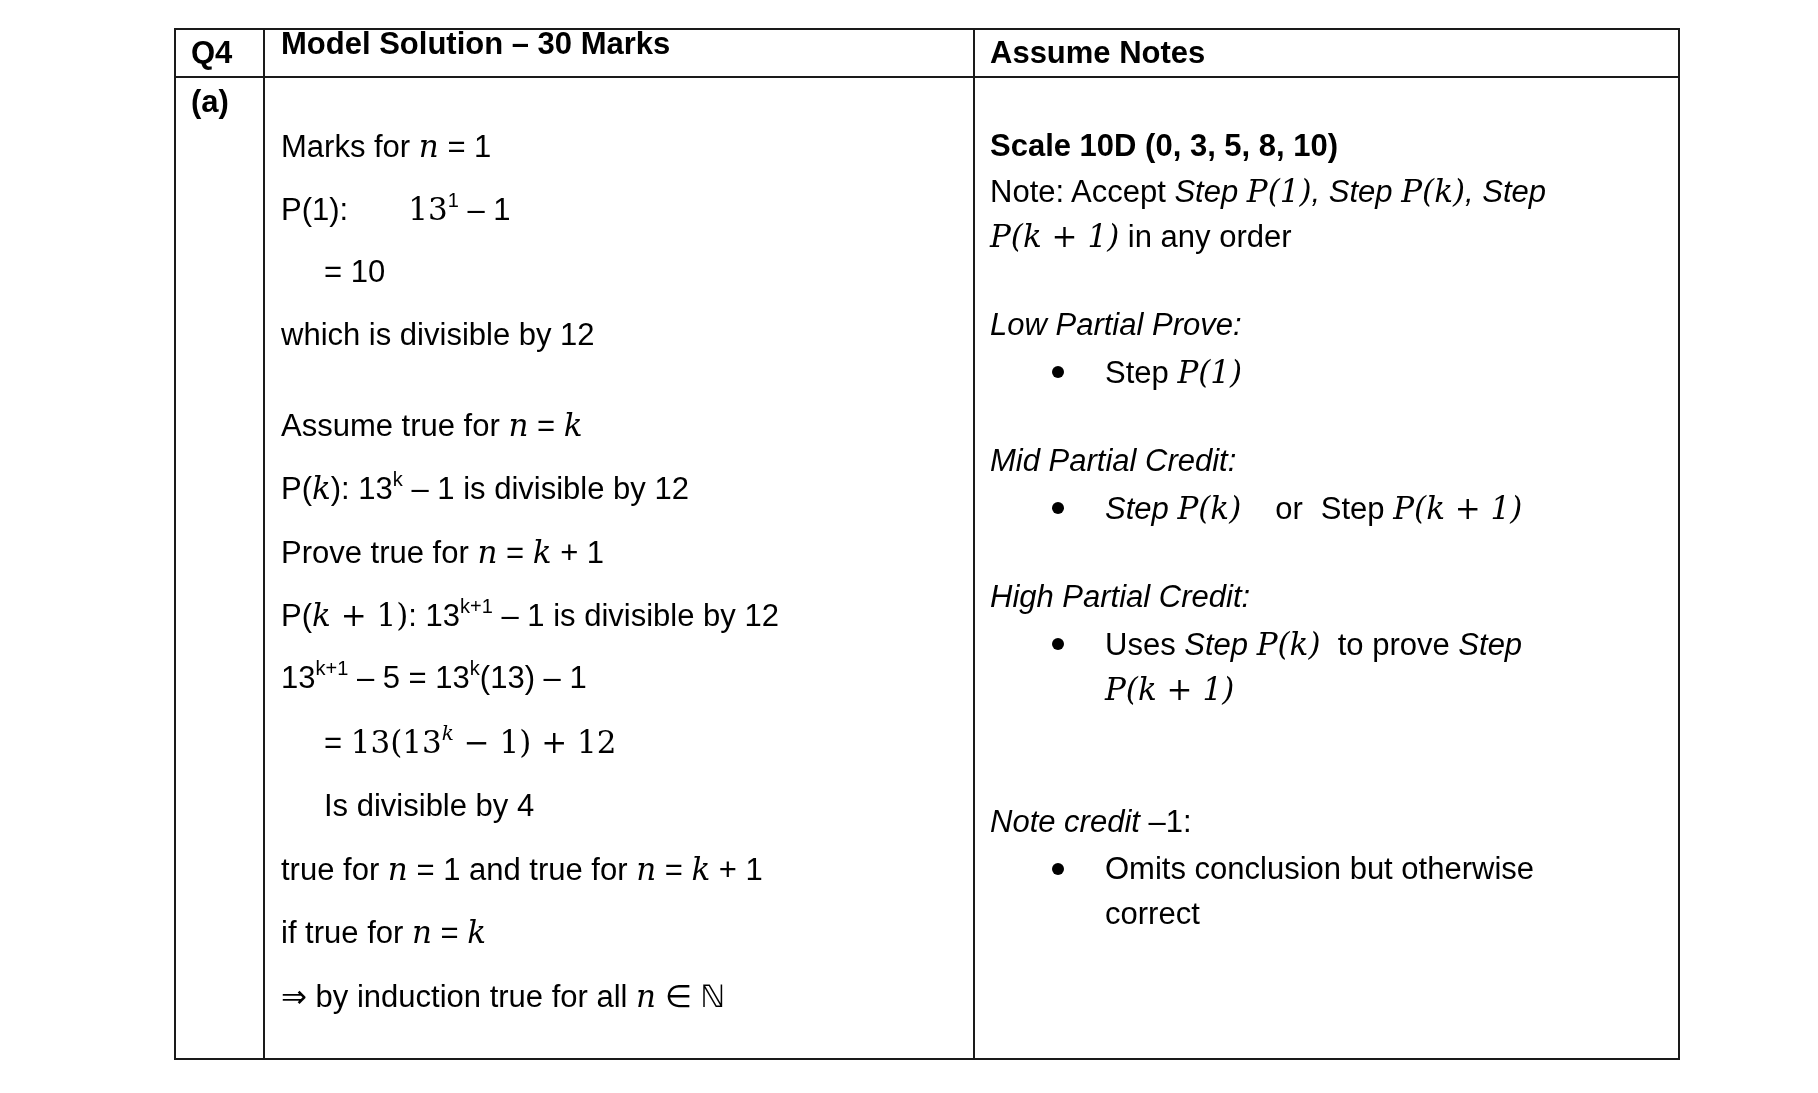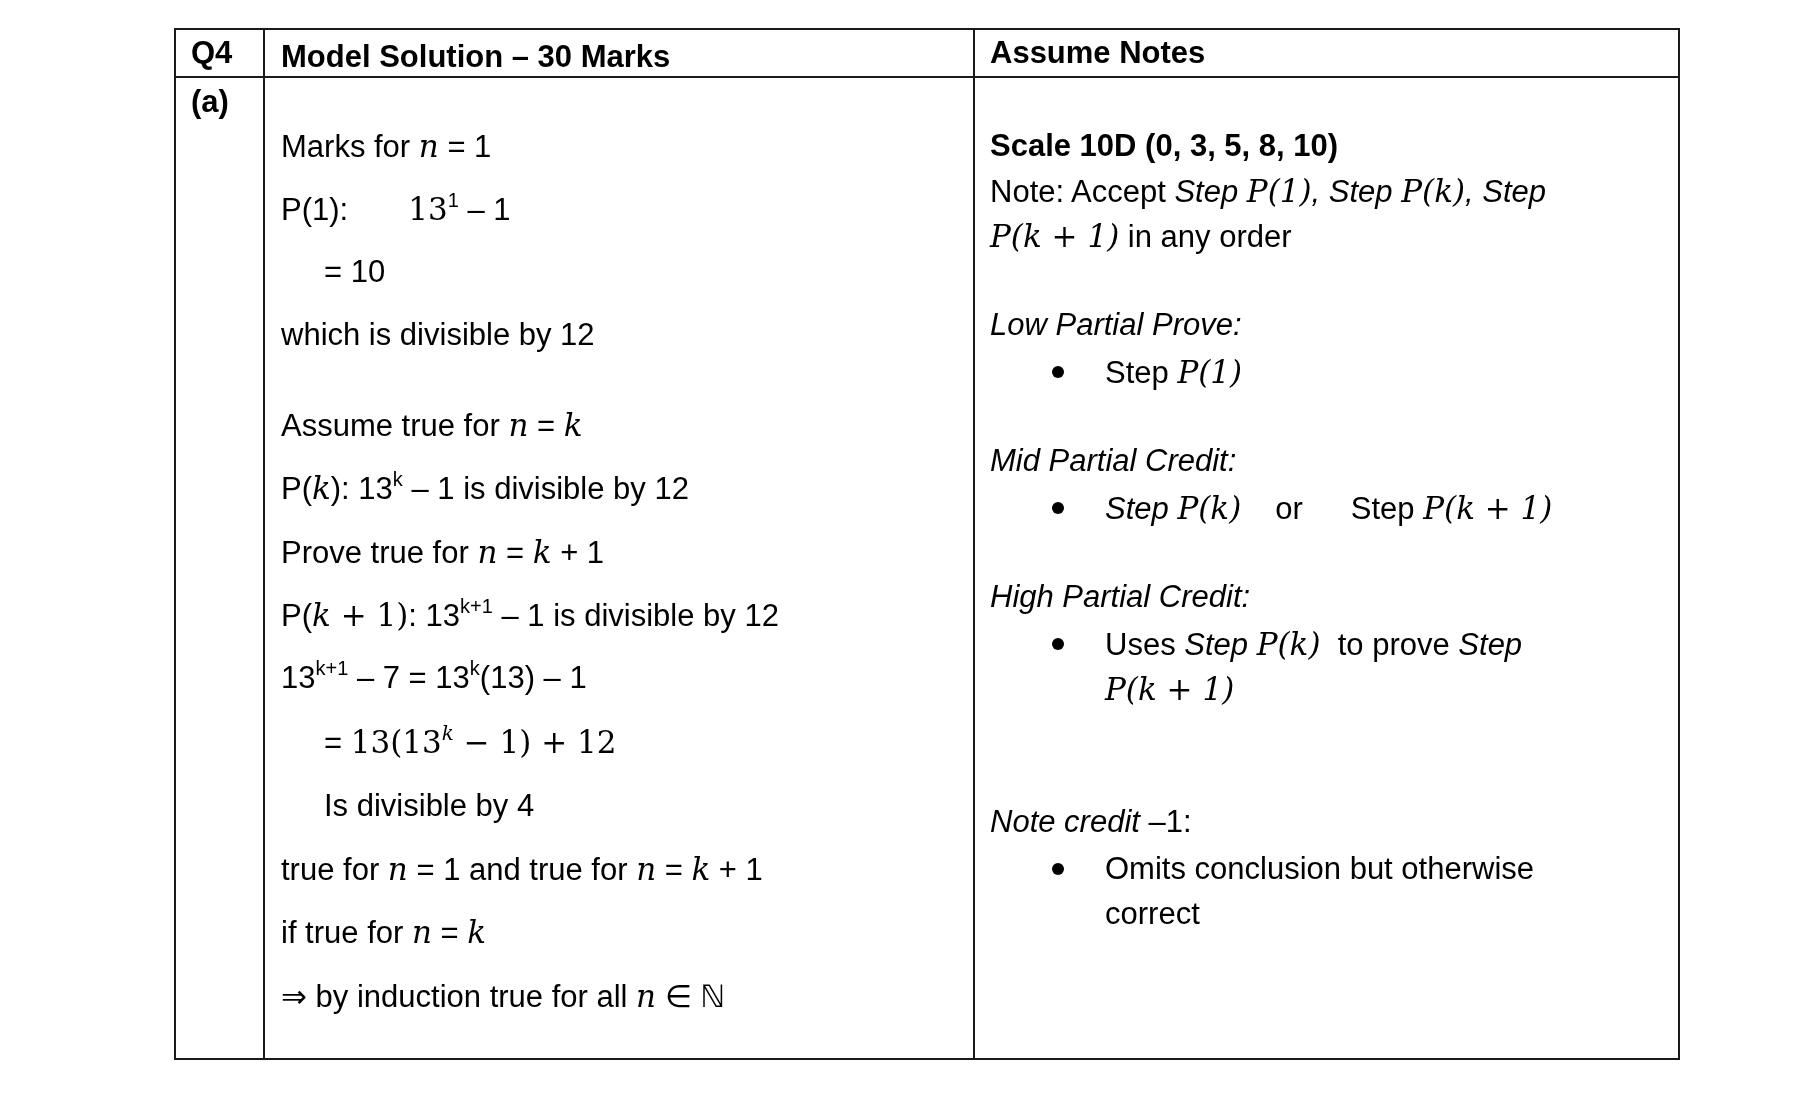--- a/index.html
+++ b/index.html
@@ -20,21 +20,21 @@
 </head>
 <body>
 
 <div class="tbl">
   <div class="vline" style="left:87px"></div>
   <div class="vline" style="left:797px"></div>
   <div class="hline" style="top:46px"></div>
 </div>
 
 <div class="t b" style="left:191px;top:35px">Q4</div>
-<div class="t b" style="left:281px;top:39px">Model Solution – 30 Marks</div>
+<div class="t b" style="left:281px;top:26px">Model Solution – 30 Marks</div>
 <div class="t b" style="left:990px;top:35px">Assume Notes</div>
 
 <div class="t b" style="left:191px;top:84px">(a)</div>
 
 <div class="t" style="left:281px;top:128px">
   <span>Marks for </span><span class="mi">n</span><span> = 1</span>
 </div>
 <div class="t" style="left:281px;top:191px">
   <span>P(1):</span><span class="m" style="margin-left:60px">13</span><sup>1</sup><span> – 1</span>
 </div>
@@ -46,21 +46,21 @@
 <div class="t" style="left:281px;top:470px">
   <span>P(</span><span class="mi">k</span><span>): 13</span><sup>k</sup><span> – 1 is divisible by 12</span>
 </div>
 <div class="t" style="left:281px;top:534px">
   <span>Prove true for </span><span class="mi">n</span><span> = </span><span class="mi">k</span><span> + 1</span>
 </div>
 <div class="t" style="left:281px;top:597px">
   <span>P(</span><span class="mi">k</span><span class="m"> + 1)</span><span>: 13</span><sup>k+1</sup><span> – 1 is divisible by 12</span>
 </div>
 <div class="t" style="left:281px;top:660px">
-  <span>13</span><sup>k+1</sup><span> – 7 = 13</span><sup>k</sup><span>(13) – 1</span>
+  <span>13</span><sup>k+1</sup><span> – 5 = 13</span><sup>k</sup><span>(13) – 1</span>
 </div>
 <div class="t" style="left:324px;top:724px">
   <span>= </span><span class="m">13(13</span><sup class="mi">k</sup><span class="m"> − 1) + 12</span>
 </div>
 <div class="t" style="left:324px;top:788px">Is divisible by 4</div>
 <div class="t" style="left:281px;top:851px">
   <span>true for </span><span class="mi">n</span><span> = 1 and true for </span><span class="mi">n</span><span> = </span><span class="mi">k</span><span> + 1</span>
 </div>
 <div class="t" style="left:281px;top:914px">
   <span>if true for </span><span class="mi">n</span><span> = </span><span class="mi">k</span>
@@ -79,21 +79,21 @@
 
 <div class="t i" style="left:990px;top:307px">Low Partial Prove:</div>
 <div class="bullet" style="left:1052px;top:366px"></div>
 <div class="t" style="left:1105px;top:354px">
   <span>Step </span><span class="mi">P(1)</span>
 </div>
 
 <div class="t i" style="left:990px;top:443px">Mid Partial Credit:</div>
 <div class="bullet" style="left:1052px;top:502px"></div>
 <div class="t" style="left:1105px;top:490px">
-  <span class="i">Step </span><span class="mi">P(k)</span><span style="margin-left:34px;margin-right:48px">or</span><span>Step </span><span class="mi">P(k + 1)</span>
+  <span class="i">Step </span><span class="mi">P(k)</span><span style="margin-left:34px;margin-right:18px">or</span><span>Step </span><span class="mi">P(k + 1)</span>
 </div>
 
 <div class="t i" style="left:990px;top:579px">High Partial Credit:</div>
 <div class="bullet" style="left:1052px;top:638px"></div>
 <div class="t" style="left:1105px;top:626px">
   <span>Uses </span><span class="i">Step </span><span class="mi">P(k)</span><span style="white-space:pre">  to prove </span><span class="i">Step</span>
 </div>
 <div class="t mi" style="left:1105px;top:671px">P(k + 1)</div>
 
 <div class="t" style="left:990px;top:804px">

